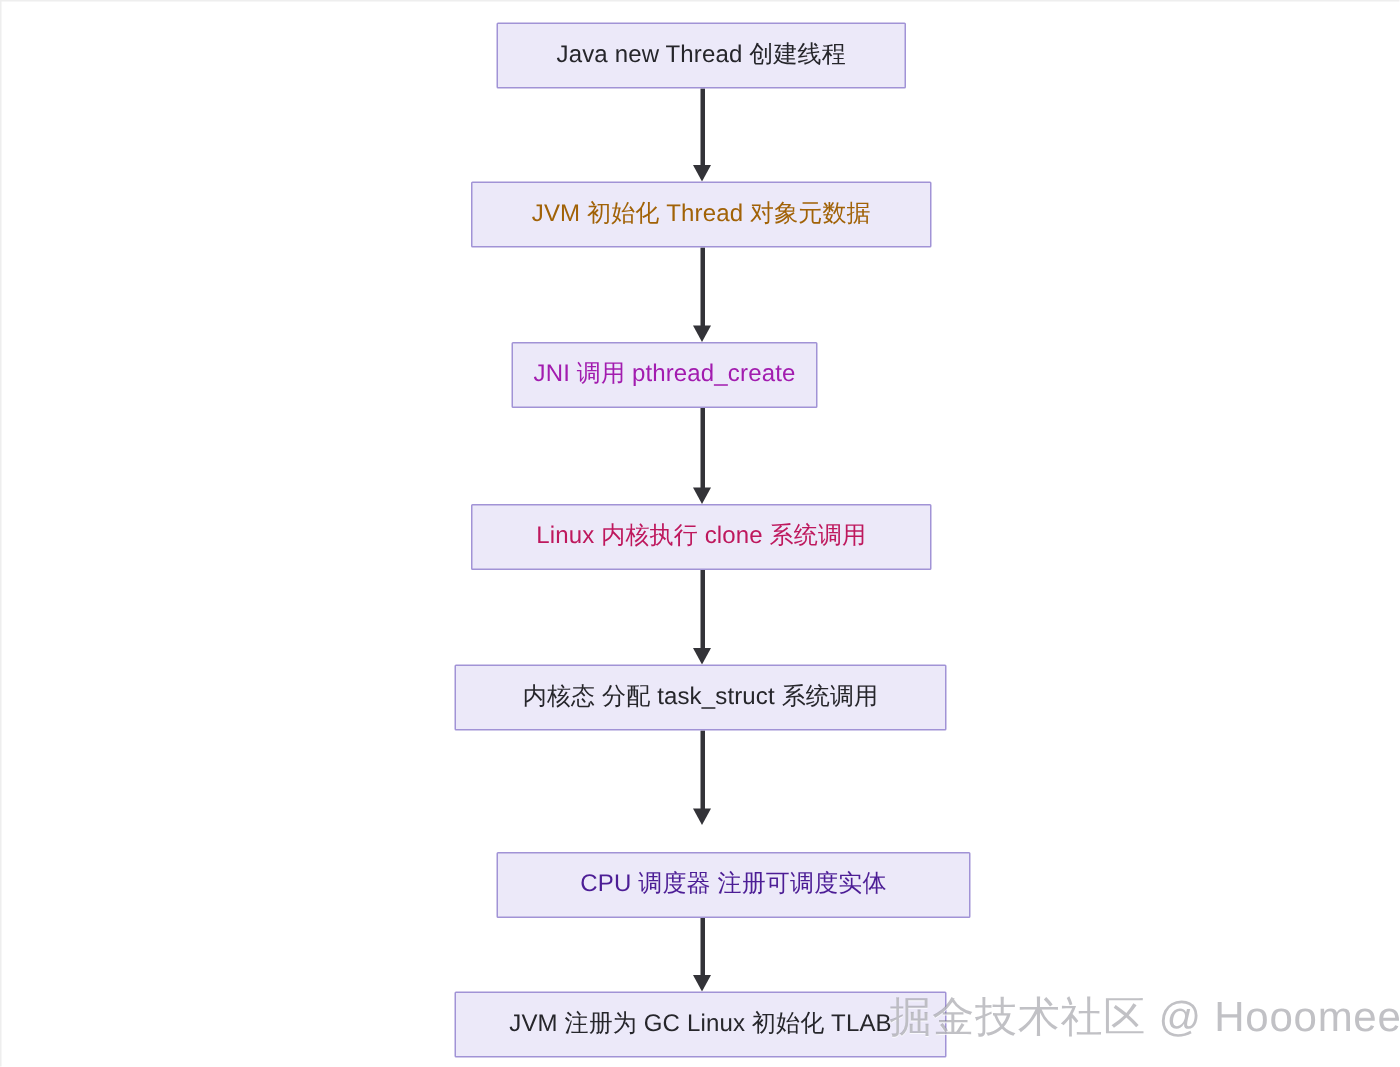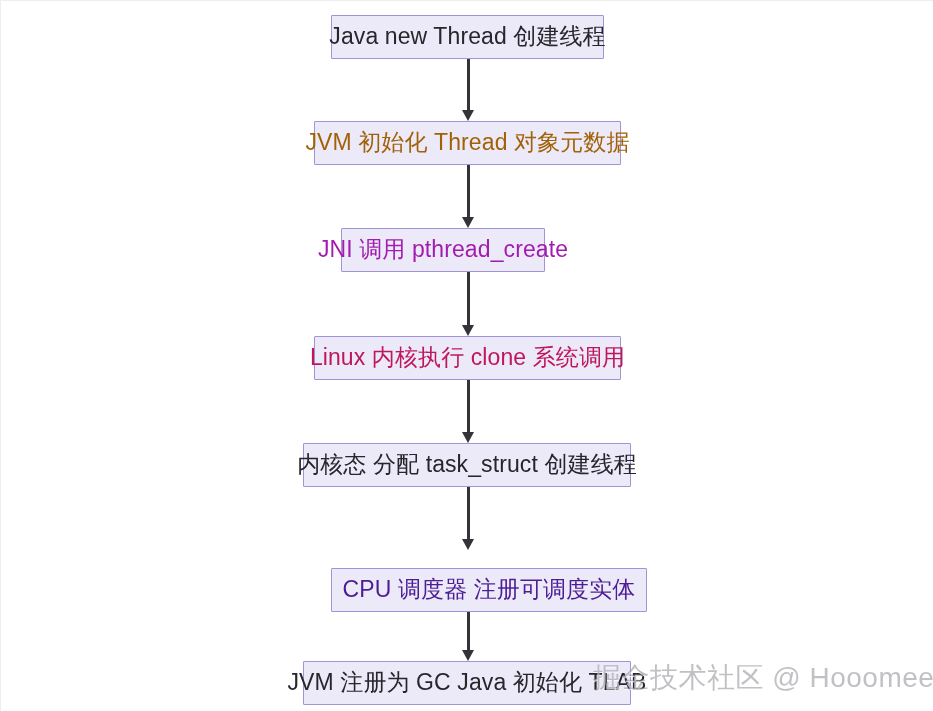--- a/index.html
+++ b/index.html
@@ -27,21 +27,21 @@
   .node {
     position: absolute;
     box-sizing: border-box;
     background: #ece9f9;
     border: 1px solid #a193d6;
     border-radius: 1px;
     display: flex;
     align-items: center;
     justify-content: center;
     color: #26262b;
-    font-size: 23px;
+    font-size: 16px;
     font-weight: 400;
     letter-spacing: 0.1px;
     white-space: nowrap;
     font-family: "Liberation Sans", "DejaVu Sans", sans-serif;
   }
   .node-label {
     display: inline-block;
     line-height: 1;
     padding-bottom: 1px;
   }
@@ -114,24 +114,24 @@
   <div class="node" style="left: 313px; top: 120px; width: 307px; height: 44px; background: rgb(236, 233, 249); border-color: rgb(161, 147, 214); color: #a16207;">
     <span class="node-label">JVM 初始化 Thread 对象元数据</span>
   </div>
   <div class="node" style="left: 340px; top: 227px; width: 204px; height: 44px; background: rgb(236, 233, 249); border-color: rgb(161, 147, 214); color: #a21caf;">
     <span class="node-label">JNI 调用 pthread_create</span>
   </div>
   <div class="node" style="left: 313px; top: 335px; width: 307px; height: 44px; background: rgb(236, 233, 249); border-color: rgb(161, 147, 214); color: #be185d;">
     <span class="node-label">Linux 内核执行 clone 系统调用</span>
   </div>
   <div class="node" style="left: 302px; top: 442px; width: 328px; height: 44px; background: rgb(236, 233, 249); border-color: rgb(161, 147, 214); color: rgb(38, 38, 43);">
-    <span class="node-label">内核态 分配 task_struct 创建线程</span>
+    <span class="node-label">内核态 分配 task_struct 系统调用</span>
   </div>
   <div class="node" style="left: 330px; top: 567px; width: 316px; height: 44px; background: rgb(236, 233, 249); border-color: rgb(161, 147, 214); color: #4c1d95;">
     <span class="node-label">CPU 调度器 注册可调度实体</span>
   </div>
   <div class="node" style="left: 302px; top: 660px; width: 328px; height: 44px; background: rgb(236, 233, 249); border-color: rgb(161, 147, 214); color: rgb(38, 38, 43);">
-    <span class="node-label">JVM 注册为 GC Java 初始化 TLAB</span>
+    <span class="node-label">JVM 注册为 GC Linux 初始化 TLAB</span>
   </div>
 
   <div id="watermark">掘金技术社区 @ Hooomeey</div>
 
 </div>
 
 </body></html>

